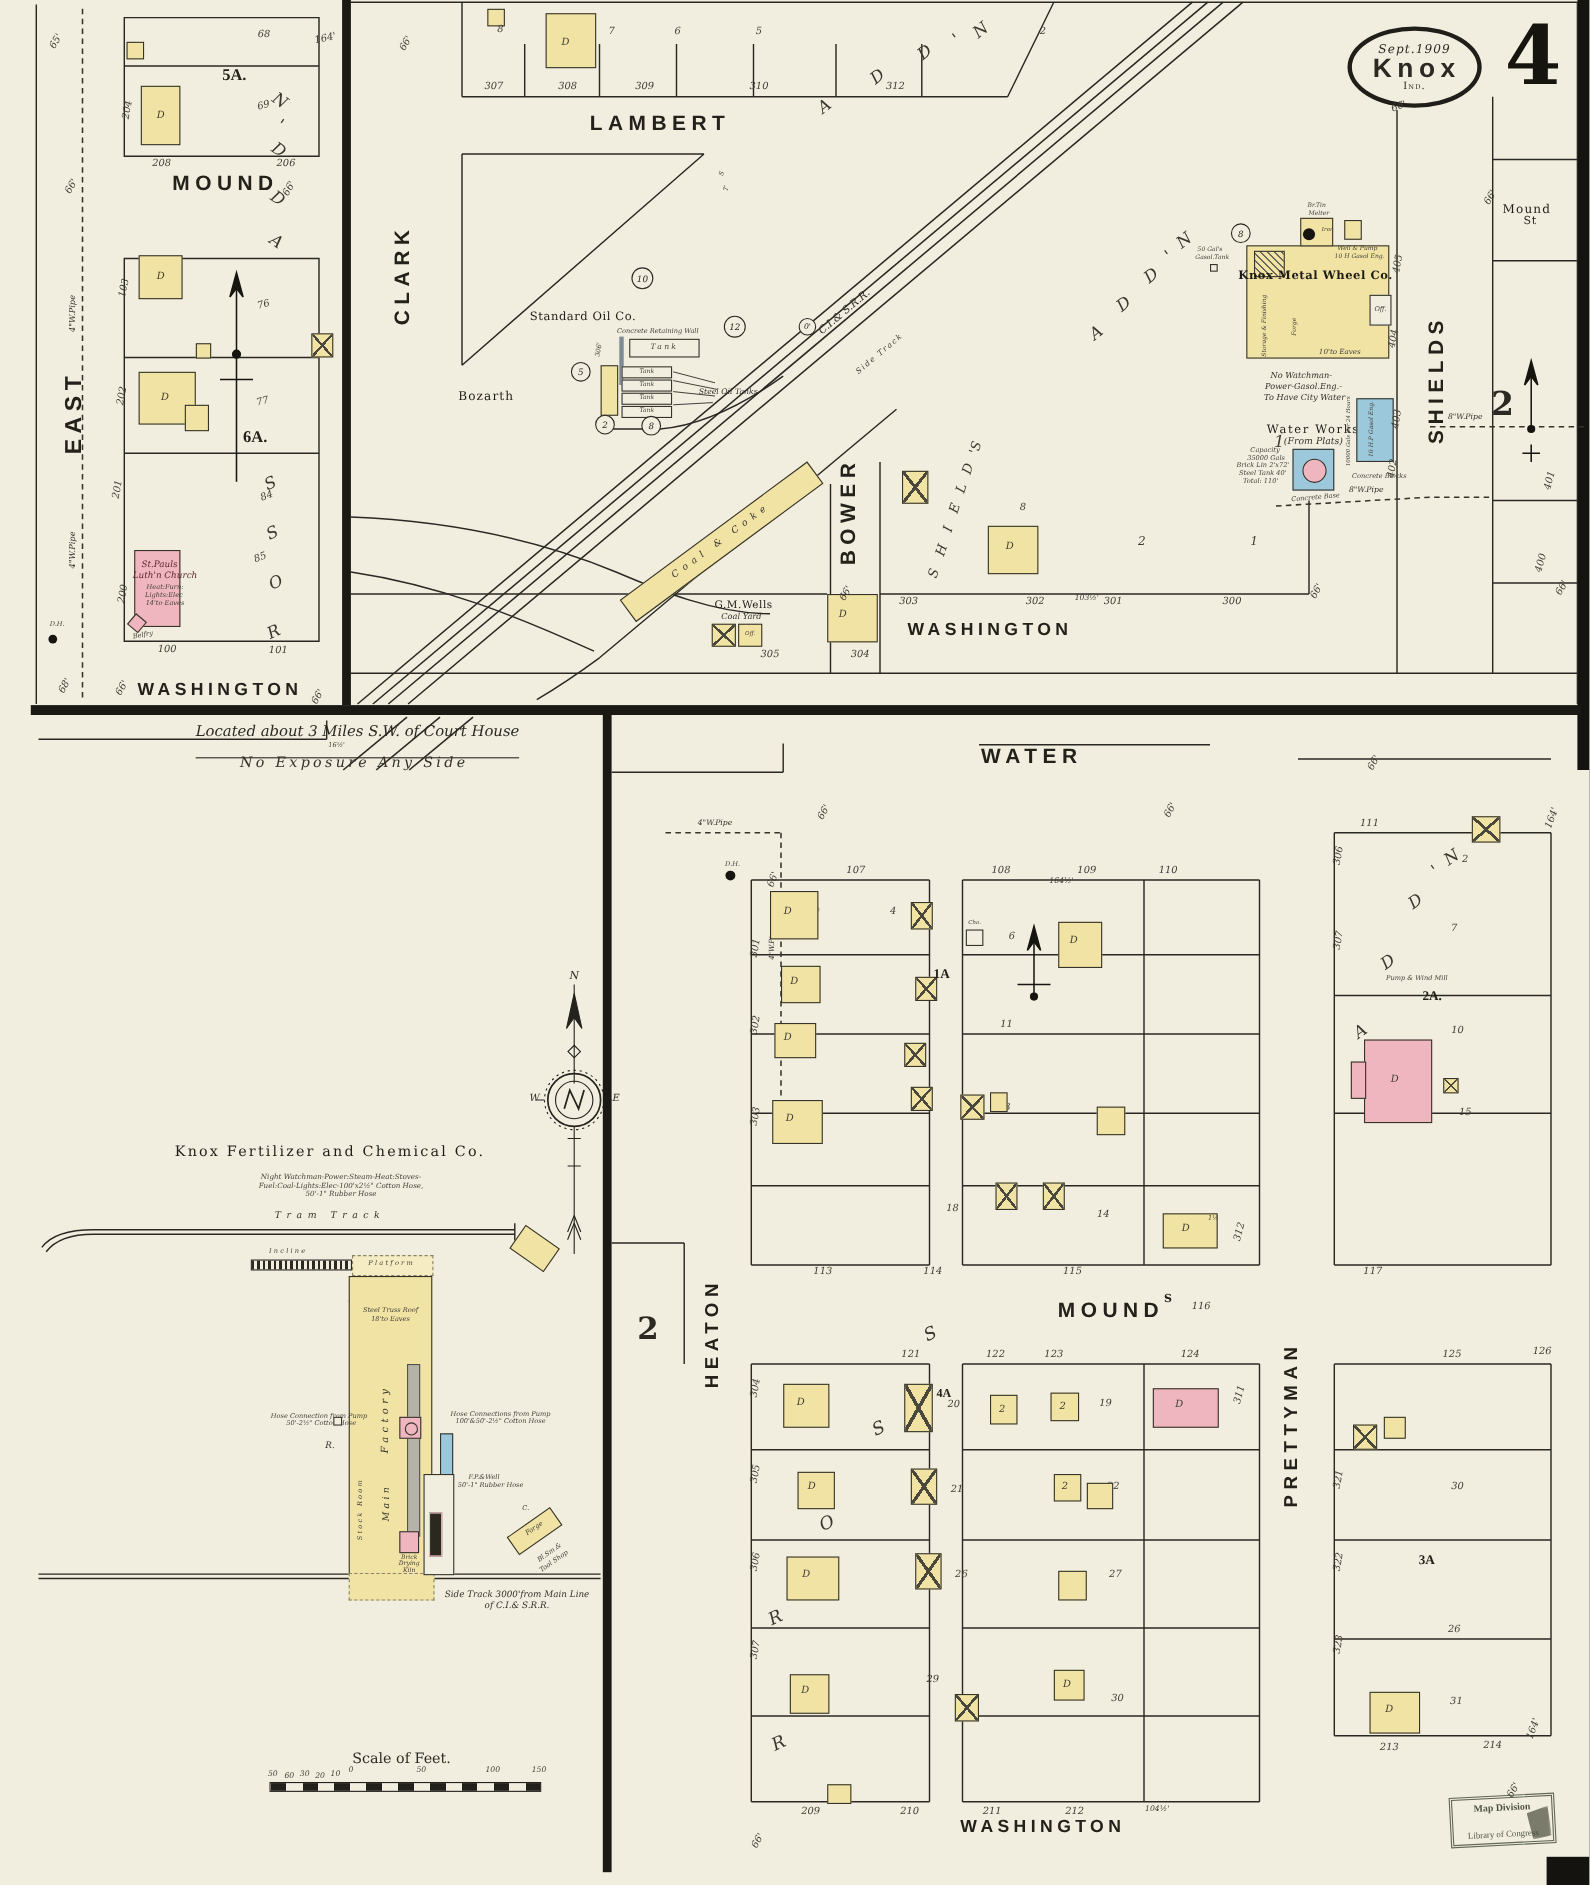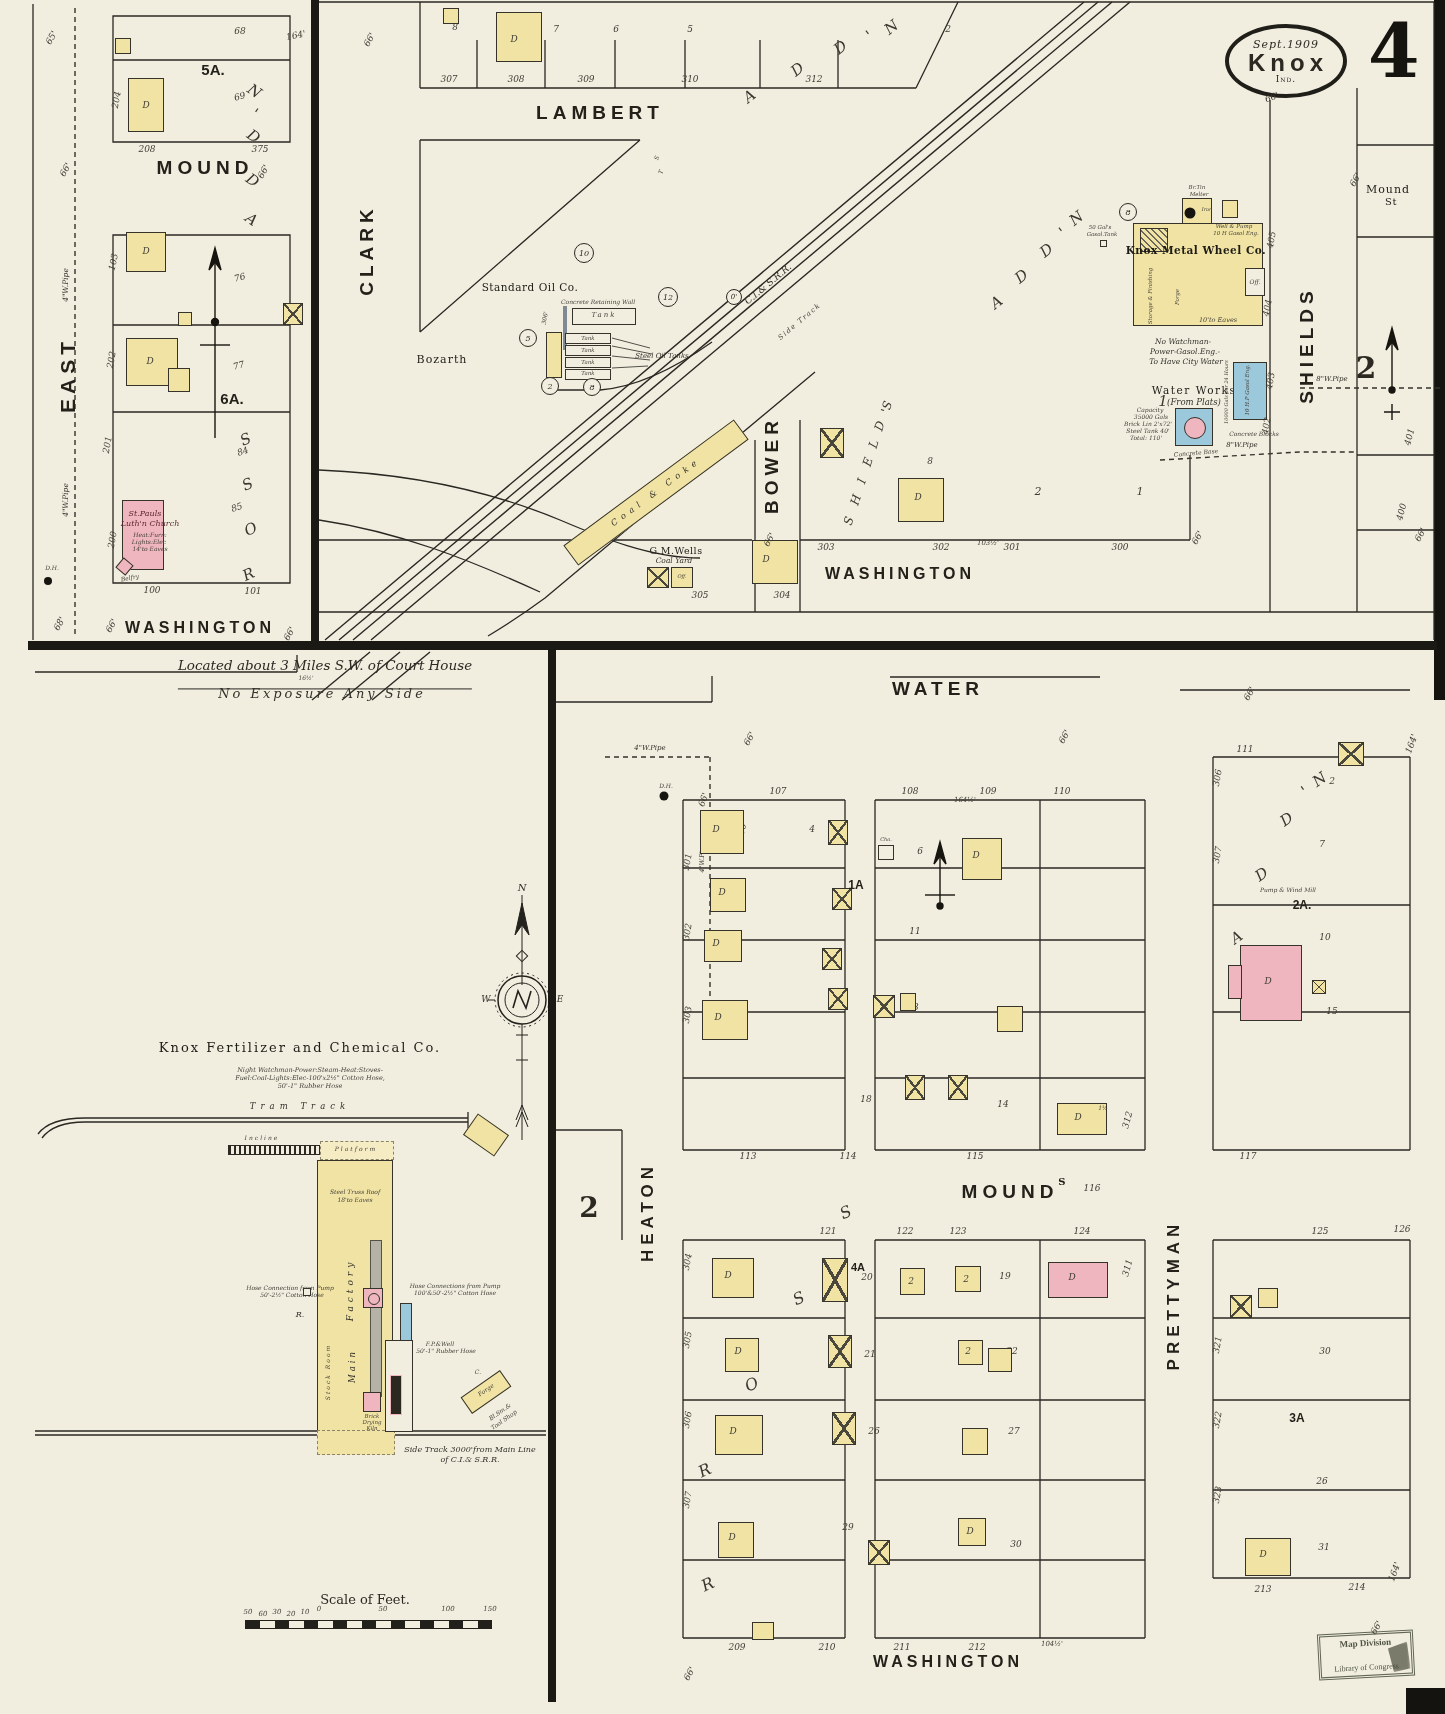--- a/index.html
+++ b/index.html
@@ -9,21 +9,21 @@
   .bar{position:absolute;background:#1b1914;}
   
   .t{position:absolute;transform:translate(-50%,-50%);white-space:nowrap;line-height:1.05;}
   .street{font-family:"Liberation Sans",sans-serif;font-weight:700;font-size:19px;letter-spacing:5px;color:#23211a;}
   .street.sm{font-size:16px;letter-spacing:4px;}
   .biz{font-size:10.5px;letter-spacing:.5px;color:#1e1c16;}
   .num{font-style:italic;font-size:9px;color:#3f3c33;}
   .tiny{font-style:italic;font-size:6px;color:#45423a;}
   .note{font-style:italic;font-size:7.5px;color:#33312a;}
   .dl{font-style:italic;font-size:15px;color:#3a372e;}
-  .blk{font-family:Liberation Sans, sans-serif;font-weight:700;font-size:15px;color:#23211a;}
+  .blk{font-family:Liberation Serif, serif;font-weight:700;font-size:15px;color:#23211a;}
   .bigP{font-family:"DejaVu Serif",serif;font-weight:700;}
   
   .b,.bp,.bb,.bx,.bw{position:absolute;border:1px solid #35332a;box-sizing:border-box;}
   .b{background:#f1e3a4;}
   .bp{background:#efb6bf;}
   .bb{background:#9cc8dc;}
   .bw{background:#f1eee0;}
   .bx{background:
       linear-gradient(to top right,transparent 46%,#4a473c 46%,#4a473c 54%,transparent 54%),
       linear-gradient(to top left,transparent 46%,#4a473c 46%,#4a473c 54%,transparent 54%),#f1e3a4;}
@@ -167,21 +167,21 @@
   <span class="t num" style="left:52px;top:38px;transform:translate(-50%,-50%) rotate(-60deg)">65'</span>
   <div class="b" style="left:115px;top:38px;width:16px;height:16px;"></div>
   <div class="b" style="left:128px;top:78px;width:36px;height:54px;"></div>
   <span class="t num" style="left:146px;top:106px">D</span>
   <span class="t num" style="left:240px;top:32px">68</span>
   <span class="t num" style="left:296px;top:36px;transform:translate(-50%,-50%) rotate(-12deg)">164'</span>
   <span class="t blk" style="left:213px;top:70px">5A.</span>
   <span class="t num" style="left:240px;top:97px;transform:translate(-50%,-50%) rotate(-15deg)">69</span>
   <span class="t num" style="left:117px;top:100px;transform:translate(-50%,-50%) rotate(-80deg)">204</span>
   <span class="t num" style="left:147px;top:150px">208</span>
-  <span class="t num" style="left:260px;top:150px">375</span>
+  <span class="t num" style="left:260px;top:150px">206</span>
   <span class="t street" style="left:205px;top:168px">MOUND</span>
   <span class="t num" style="left:66px;top:170px;transform:translate(-50%,-50%) rotate(-60deg)">66'</span>
   <span class="t num" style="left:264px;top:172px;transform:translate(-50%,-50%) rotate(-60deg)">66'</span>
   <span class="t dl" style="left:251px;top:220px;transform:translate(-50%,-50%) rotate(35deg)">A</span>
   <span class="t dl" style="left:252px;top:181px;transform:translate(-50%,-50%) rotate(35deg)">D</span>
   <span class="t dl" style="left:253px;top:137px;transform:translate(-50%,-50%) rotate(35deg)">D</span>
   <span class="t dl" style="left:254px;top:114px;transform:translate(-50%,-50%) rotate(35deg)">'</span>
   <span class="t dl" style="left:254px;top:92px;transform:translate(-50%,-50%) rotate(35deg)">N</span>
   <span class="t street" style="left:68px;top:375px;transform:translate(-50%,-50%) rotate(-90deg);font-size:21px;">EAST</span>
   <span class="t note" style="left:66px;top:285px;transform:translate(-50%,-50%) rotate(-90deg)">4"W.Pipe</span>

